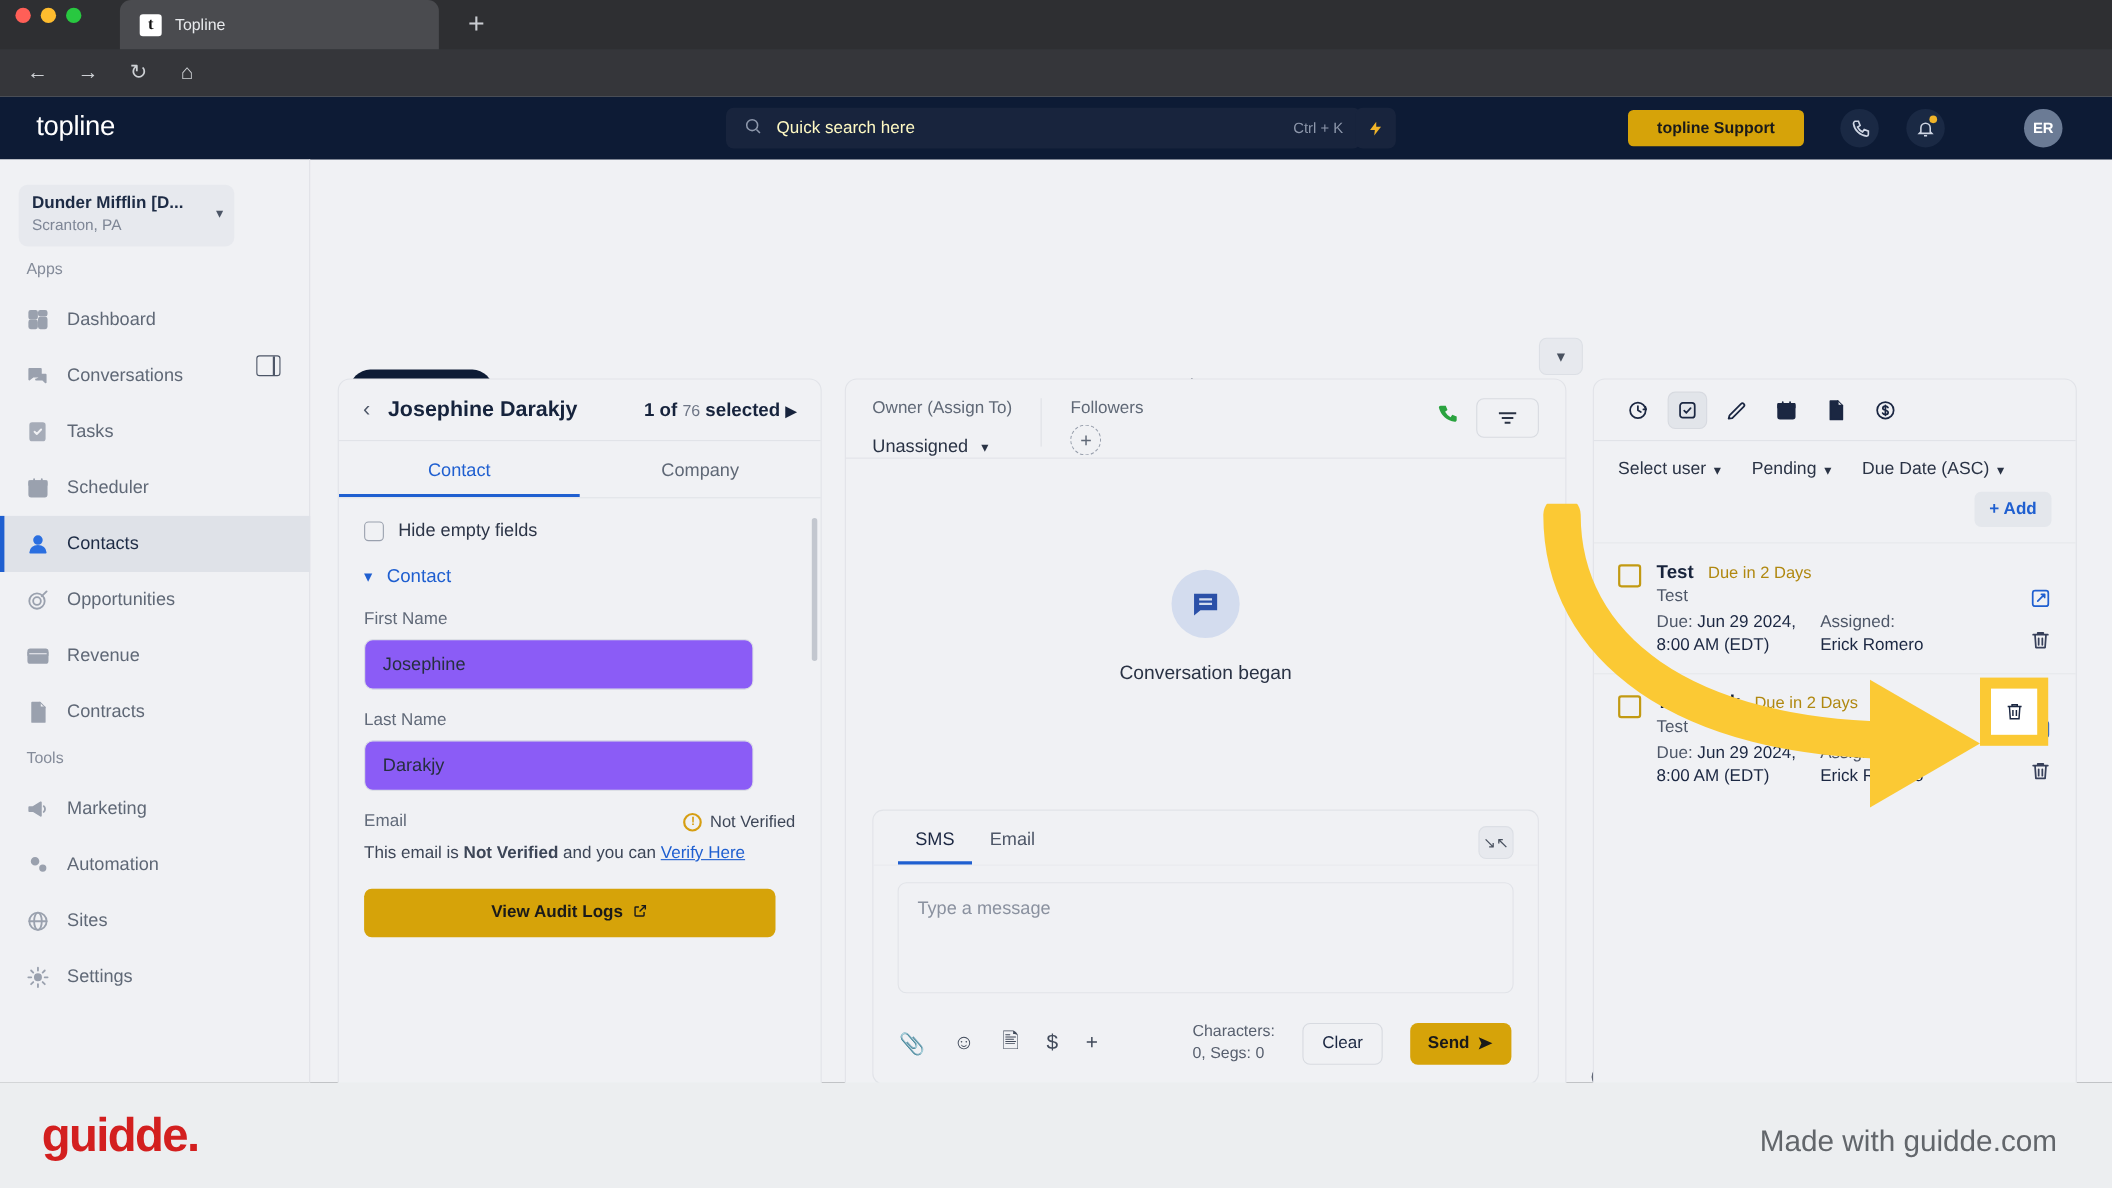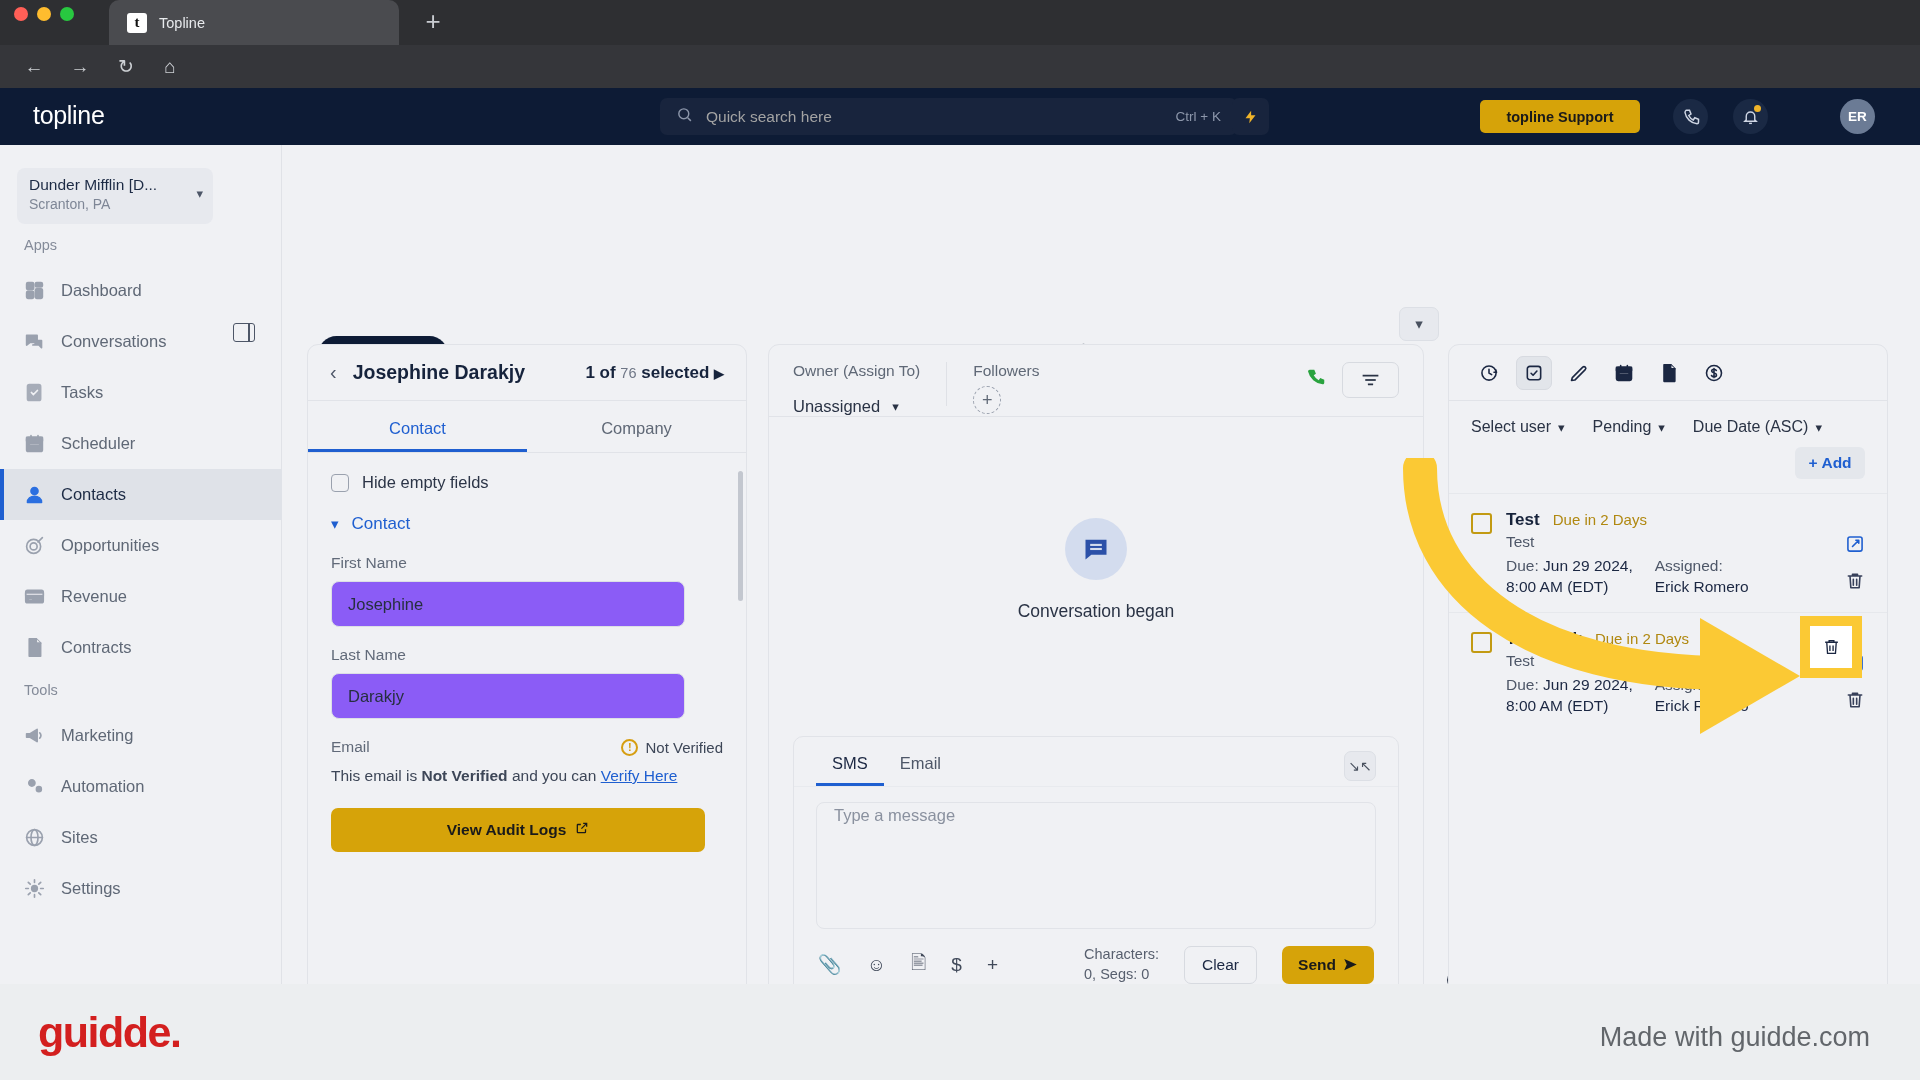--- a/index.html
+++ b/index.html
@@ -39,41 +39,41 @@
 
   
   .app { position:absolute; left:0; top:88px; width:1920px; height:896px; background:#f0f1f4; }
 
   .topbar { position:absolute; left:0; top:0; width:1920px; height:57px; background:#0d1b35; }
   .brand { position:absolute; left:33px; top:13px; color:#fff; font-size:25px; font-weight:400; letter-spacing:-0.3px;}
   .search {
     position:absolute; left:660px; top:10px; width:577px; height:37px;
     background:#18243d; border-radius:7px; display:flex; align-items:center; padding:0 16px; gap:13px;
   }
-  .search .ph { color:#a3a3a3; font-size:15.5px; flex:1; }
+  .search .ph { color:#fef9c3; font-size:15.5px; flex:1; }
   .search .kbd { color:#8d97ab; font-size:13.5px; }
   .bolt { position:absolute; left:1232px; top:10px; width:37px; height:37px; background:#18243d;
     border-radius:7px; display:flex; align-items:center; justify-content:center; }
   .support-btn { position:absolute; left:1480px; top:12px; width:160px; height:33px;
     background:#d6a309; border-radius:5px; color:#1a1a1a; font-size:14.5px; font-weight:bold;
     display:flex; align-items:center; justify-content:center; }
   .circ { position:absolute; top:11px; width:35px; height:35px; border-radius:50%;
     display:flex; align-items:center; justify-content:center; }
   .circ.dk { background:#1a2944; }
   .avatar { background:#6b7b95; color:#fff; font-size:13.5px; font-weight:bold; }
   .notif-dot { position:absolute; right:7px; top:6px; width:7px; height:7px; border-radius:50%; background:#f0b429; }
 
   
   .sidebar { position:absolute; left:0; top:57px; width:282px; height:839px; background:#f0f1f4;
     border-right:1px solid #e0e2e7; }
   .org {
     position:absolute; left:17px; top:23px; width:196px; height:56px; background:#e7e9ee;
     border-radius:8px; padding:8px 12px;
   }
-  .org-name { color:#1d2b45; font-size:15.5px; font-weight:normal; }
+  .org-name { color:#1d2b45; font-size:15.5px; font-weight:bold; }
   .org-loc { color:#7e8696; font-size:14px; margin-top:2px; }
   .org-chev { position:absolute; right:10px; top:18px; color:#4d5667; font-size:13px; }
   .collapse-btn { position:absolute; left:233px; top:178px; width:22px; height:19px;
     border:1.7px solid #4d5667; border-radius:3px; }
   .collapse-btn:after { content:""; position:absolute; right:4px; top:0; bottom:0; width:1.7px; background:#4d5667; }
   .sec-label { color:#848b99; font-size:14.5px; padding-left:24px; }
   .nav-item { position:relative; height:51px; display:flex; align-items:center; gap:16px; padding-left:24px; }
   .nav-item .ico { width:21px; height:21px; display:flex; align-items:center; justify-content:center; }
   .nav-item .lbl { color:#5f6876; font-size:16.5px; }
   .nav-item.active { background:#dfe2e8; }
@@ -132,22 +132,22 @@
   .conv-bubble { width:62px; height:62px; border-radius:50%; background:#d3dcee;
     display:flex; align-items:center; justify-content:center; }
   .conv-text { color:#2a3345; font-size:17.5px; }
   .composer { margin:14px 24px 0; border:1px solid #e1e3e8; border-radius:10px; }
   .comp-tabs { display:flex; gap:0; padding:0 22px; border-bottom:1px solid #e8eaee; }
   .comp-tab { padding:17px 16px 13px; font-size:16.5px; color:#4e5768; }
   .comp-tab.sel { color:#1b2742; box-shadow: inset 0 -3px 0 #1f5fd0; }
   .comp-collapse { position:absolute; right:22px; top:14px; width:32px; height:30px; background:#e7e9ee;
     border:1px solid #dcdfe5; border-radius:7px; display:flex; align-items:center; justify-content:center;
     font-size:14px; color:#49515f; }
-  .ta { margin:15px 22px 0; height:127px; border:1px solid #e1e3e8; border-radius:8px;
-    padding:3px 17px; color:#8a919f; font-size:16.5px; }
+  .ta { margin:15px 22px 10px; height:101px; border:1px solid #e1e3e8; border-radius:8px;
+    padding:14px 17px; color:#8a919f; font-size:16.5px; }
   .comp-bar { display:flex; align-items:center; gap:25px; padding:16px 24px 17px; }
   .cb-ico { color:#414a5a; font-size:19px; }
   .chars { color:#575f6e; font-size:14.5px; line-height:1.35; margin-left:auto; }
   .clear-btn { width:73px; height:38px; border:1px solid #d7dae0; border-radius:7px; color:#1b2742;
     font-size:15.5px; display:flex; align-items:center; justify-content:center; }
   .send-btn { width:92px; height:38px; background:#d6a309; border-radius:7px; color:#1a1a1a; font-size:15.5px;
     font-weight:bold; display:flex; align-items:center; justify-content:center; gap:7px; }
 
   
   #tasks-panel { left:1448px; top:256px; width:440px; height:690px; }

